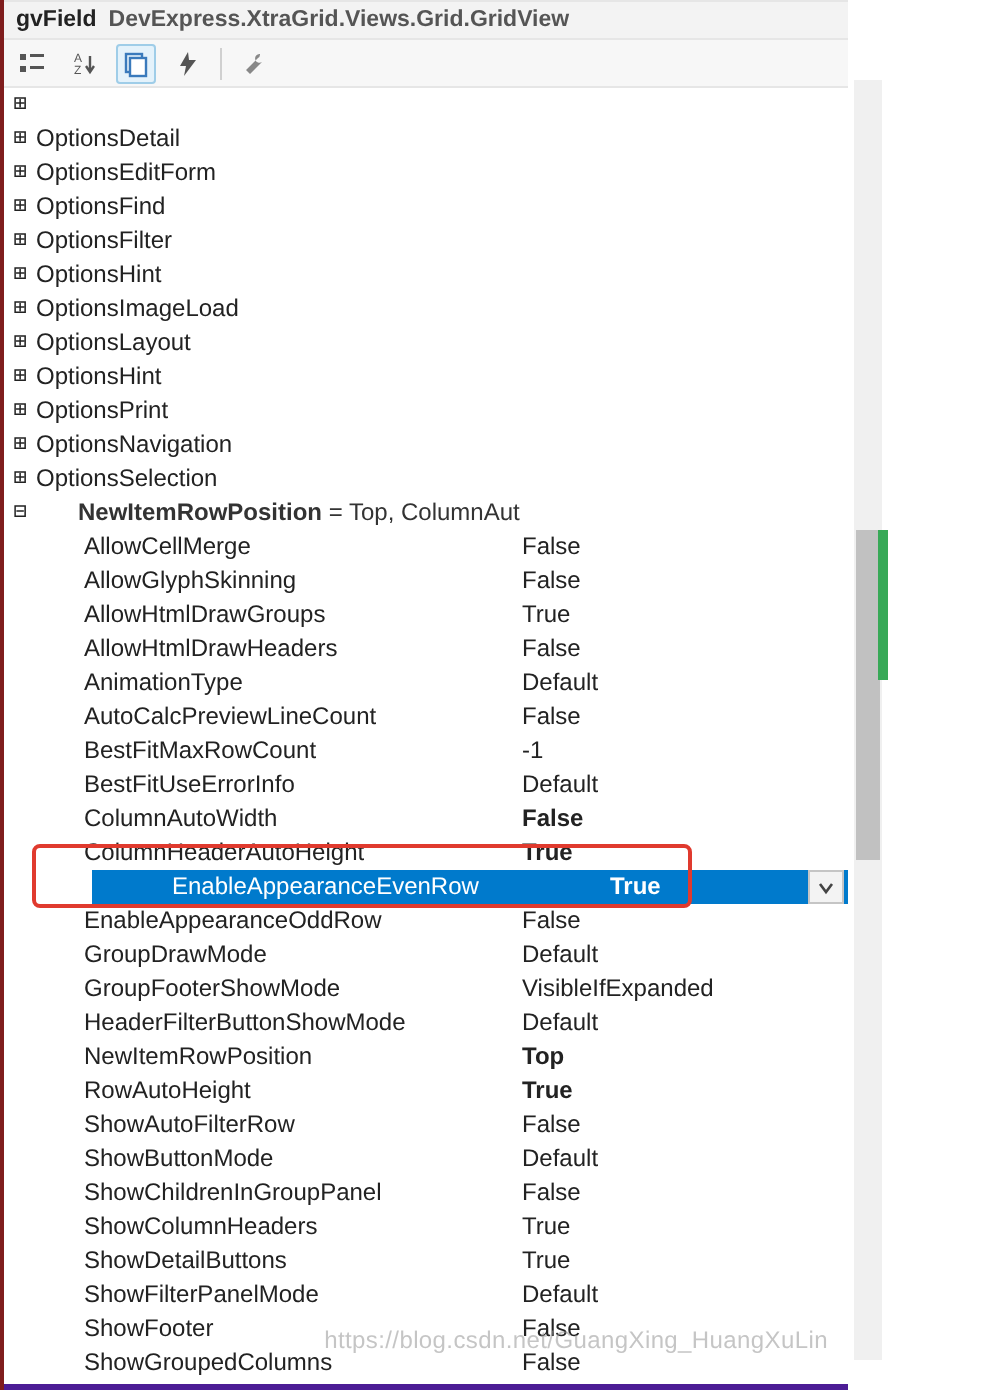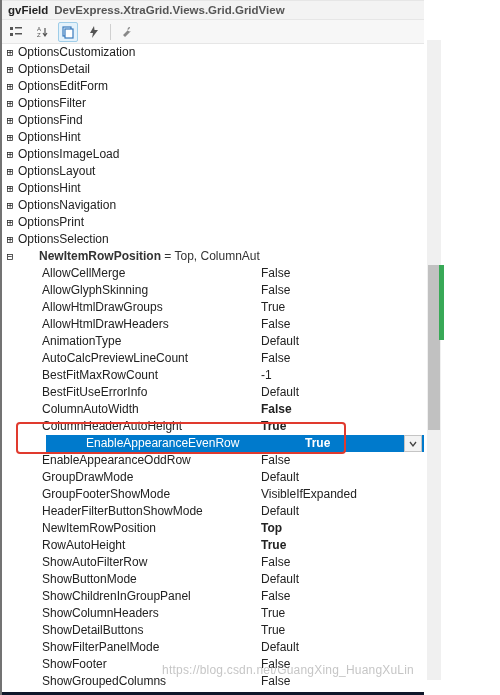--- a/index.html
+++ b/index.html
@@ -8,22 +8,22 @@
     width: 500px; height: 695px;
     font-family: "Segoe UI", "Microsoft YaHei", Tahoma, sans-serif;
     font-size: 12px;
     color: #222;
     background: #fff;
     overflow: hidden;
   }
   .outer {
     position: relative;
     width: 444px; height: 695px;
-    background: #0f172a;
-    border-left: 2px solid #737373;
+    background: #4c1d95;
+    border-left: 2px solid #7f1d1d;
   }
   .header {
     display: flex;
     align-items: center;
     height: 20px;
     padding: 0 6px;
     background: #f3f3f3;
     border-top: 1px solid #e6e6e6;
     border-bottom: 1px solid #e6e6e6;
     font-size: 11.5px;
@@ -197,71 +197,70 @@
     <div class="tb-btn">
       <svg width="14" height="14" viewBox="0 0 14 14">
           <path d="M10 2 a2.2 2.2 0 1 0 1 4 L5 12 L3 10 L9 4 a2.2 2.2 0 0 0 1 -2 Z" fill="#888"></path>
         </svg>
     </div>
   </div>
 
   <div class="grid-body" id="grid-body">
       <div class="row">
         <div class="gutter"><span class="plus-icon"></span></div>
-        <div class="name parent-label">OptionsCustomization</div>
         <div class="value summary"></div>
       </div>
       <div class="row">
         <div class="gutter"><span class="plus-icon"></span></div>
         <div class="name parent-label">OptionsDetail</div>
         <div class="value summary"></div>
       </div>
       <div class="row">
         <div class="gutter"><span class="plus-icon"></span></div>
         <div class="name parent-label">OptionsEditForm</div>
         <div class="value summary"></div>
       </div>
       <div class="row">
         <div class="gutter"><span class="plus-icon"></span></div>
+        <div class="name parent-label">OptionsFind</div>
+        <div class="value summary"></div>
+      </div>
+      <div class="row">
+        <div class="gutter"><span class="plus-icon"></span></div>
         <div class="name parent-label">OptionsFilter</div>
         <div class="value summary"></div>
       </div>
       <div class="row">
         <div class="gutter"><span class="plus-icon"></span></div>
-        <div class="name parent-label">OptionsFind</div>
-        <div class="value summary"></div>
-      </div>
-      <div class="row">
-        <div class="gutter"><span class="plus-icon"></span></div>
         <div class="name parent-label">OptionsHint</div>
         <div class="value summary"></div>
       </div>
       <div class="row">
         <div class="gutter"><span class="plus-icon"></span></div>
         <div class="name parent-label">OptionsImageLoad</div>
         <div class="value summary"></div>
       </div>
       <div class="row">
         <div class="gutter"><span class="plus-icon"></span></div>
         <div class="name parent-label">OptionsLayout</div>
         <div class="value summary"></div>
       </div>
       <div class="row">
         <div class="gutter"><span class="plus-icon"></span></div>
         <div class="name parent-label">OptionsHint</div>
         <div class="value summary"></div>
       </div>
       <div class="row">
         <div class="gutter"><span class="plus-icon"></span></div>
+        <div class="name parent-label">OptionsPrint</div>
+        <div class="value summary"></div>
+      </div>
+      <div class="row">
+        <div class="gutter"><span class="plus-icon"></span></div>
         <div class="name parent-label">OptionsNavigation</div>
-        <div class="value summary"></div>
-      </div>
-      <div class="row">
-        <div class="gutter"><span class="plus-icon"></span></div>
-        <div class="name parent-label">OptionsPrint</div>
         <div class="value summary"></div>
       </div>
       <div class="row">
         <div class="gutter"><span class="plus-icon"></span></div>
         <div class="name parent-label">OptionsSelection</div>
         <div class="value summary"></div>
       </div>
       <div class="row">
         <div class="gutter"><span class="minus-icon"></span></div>
         <div class="value summary"><b>NewItemRowPosition</b> = Top, ColumnAut</div>

